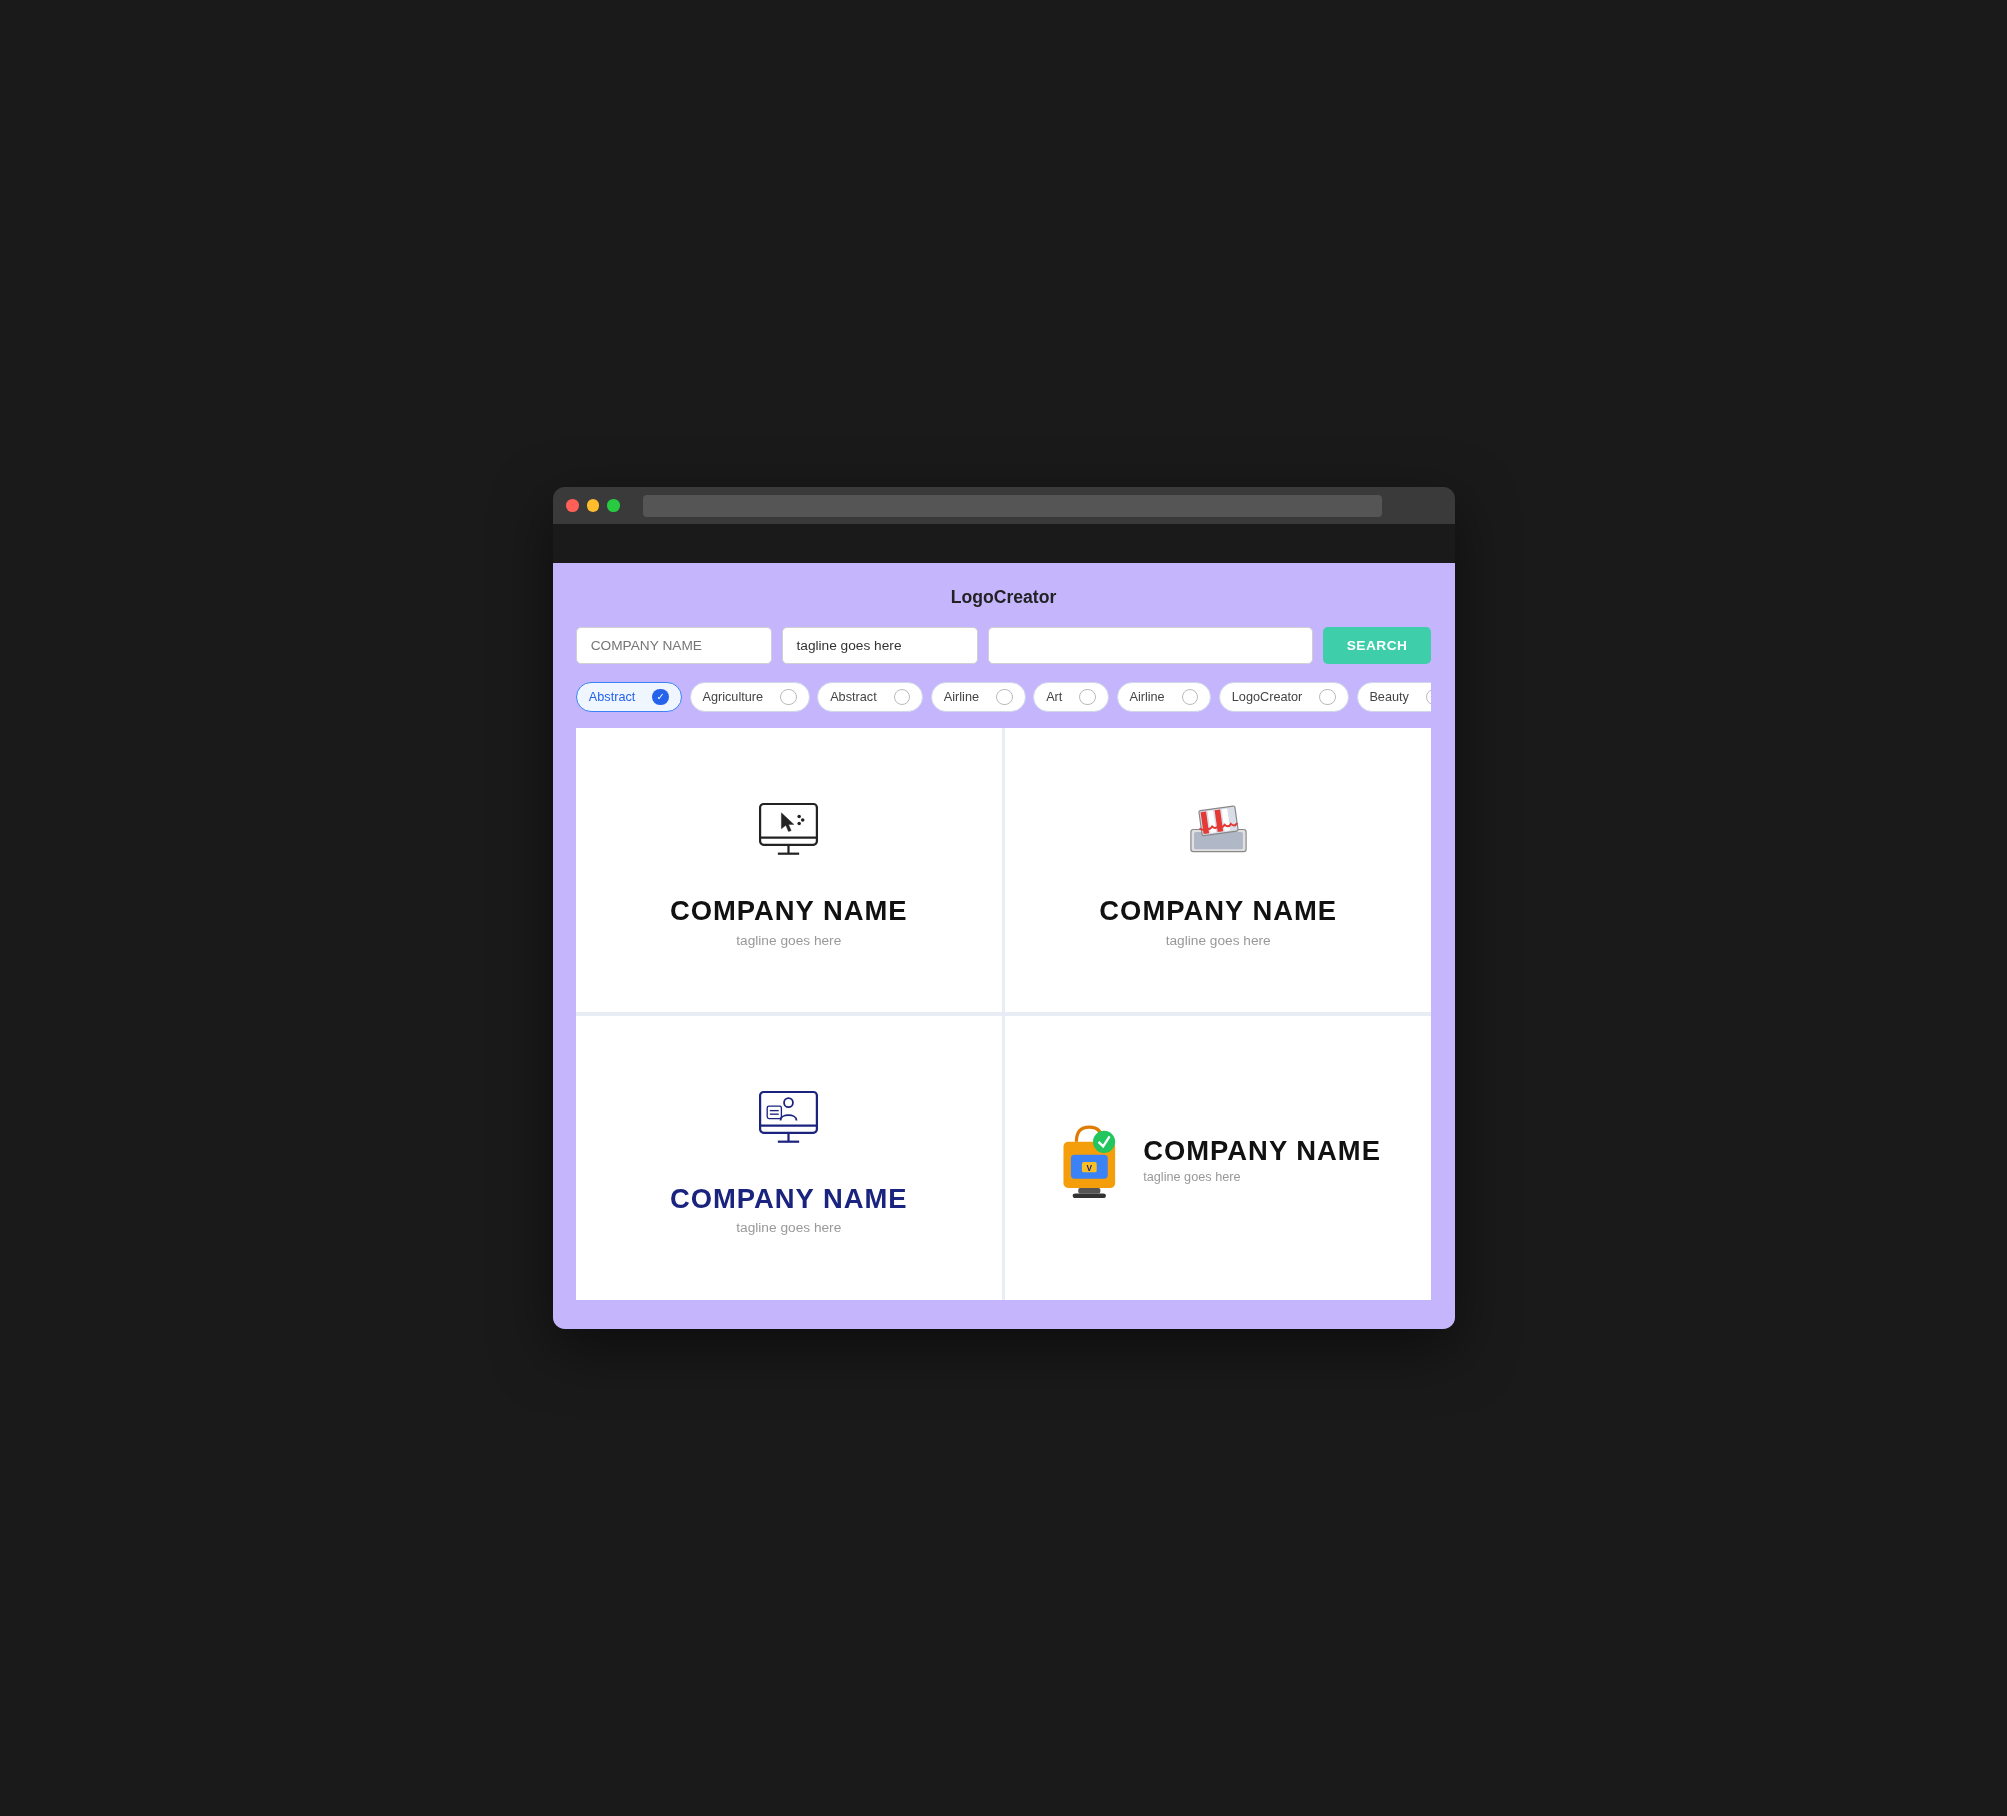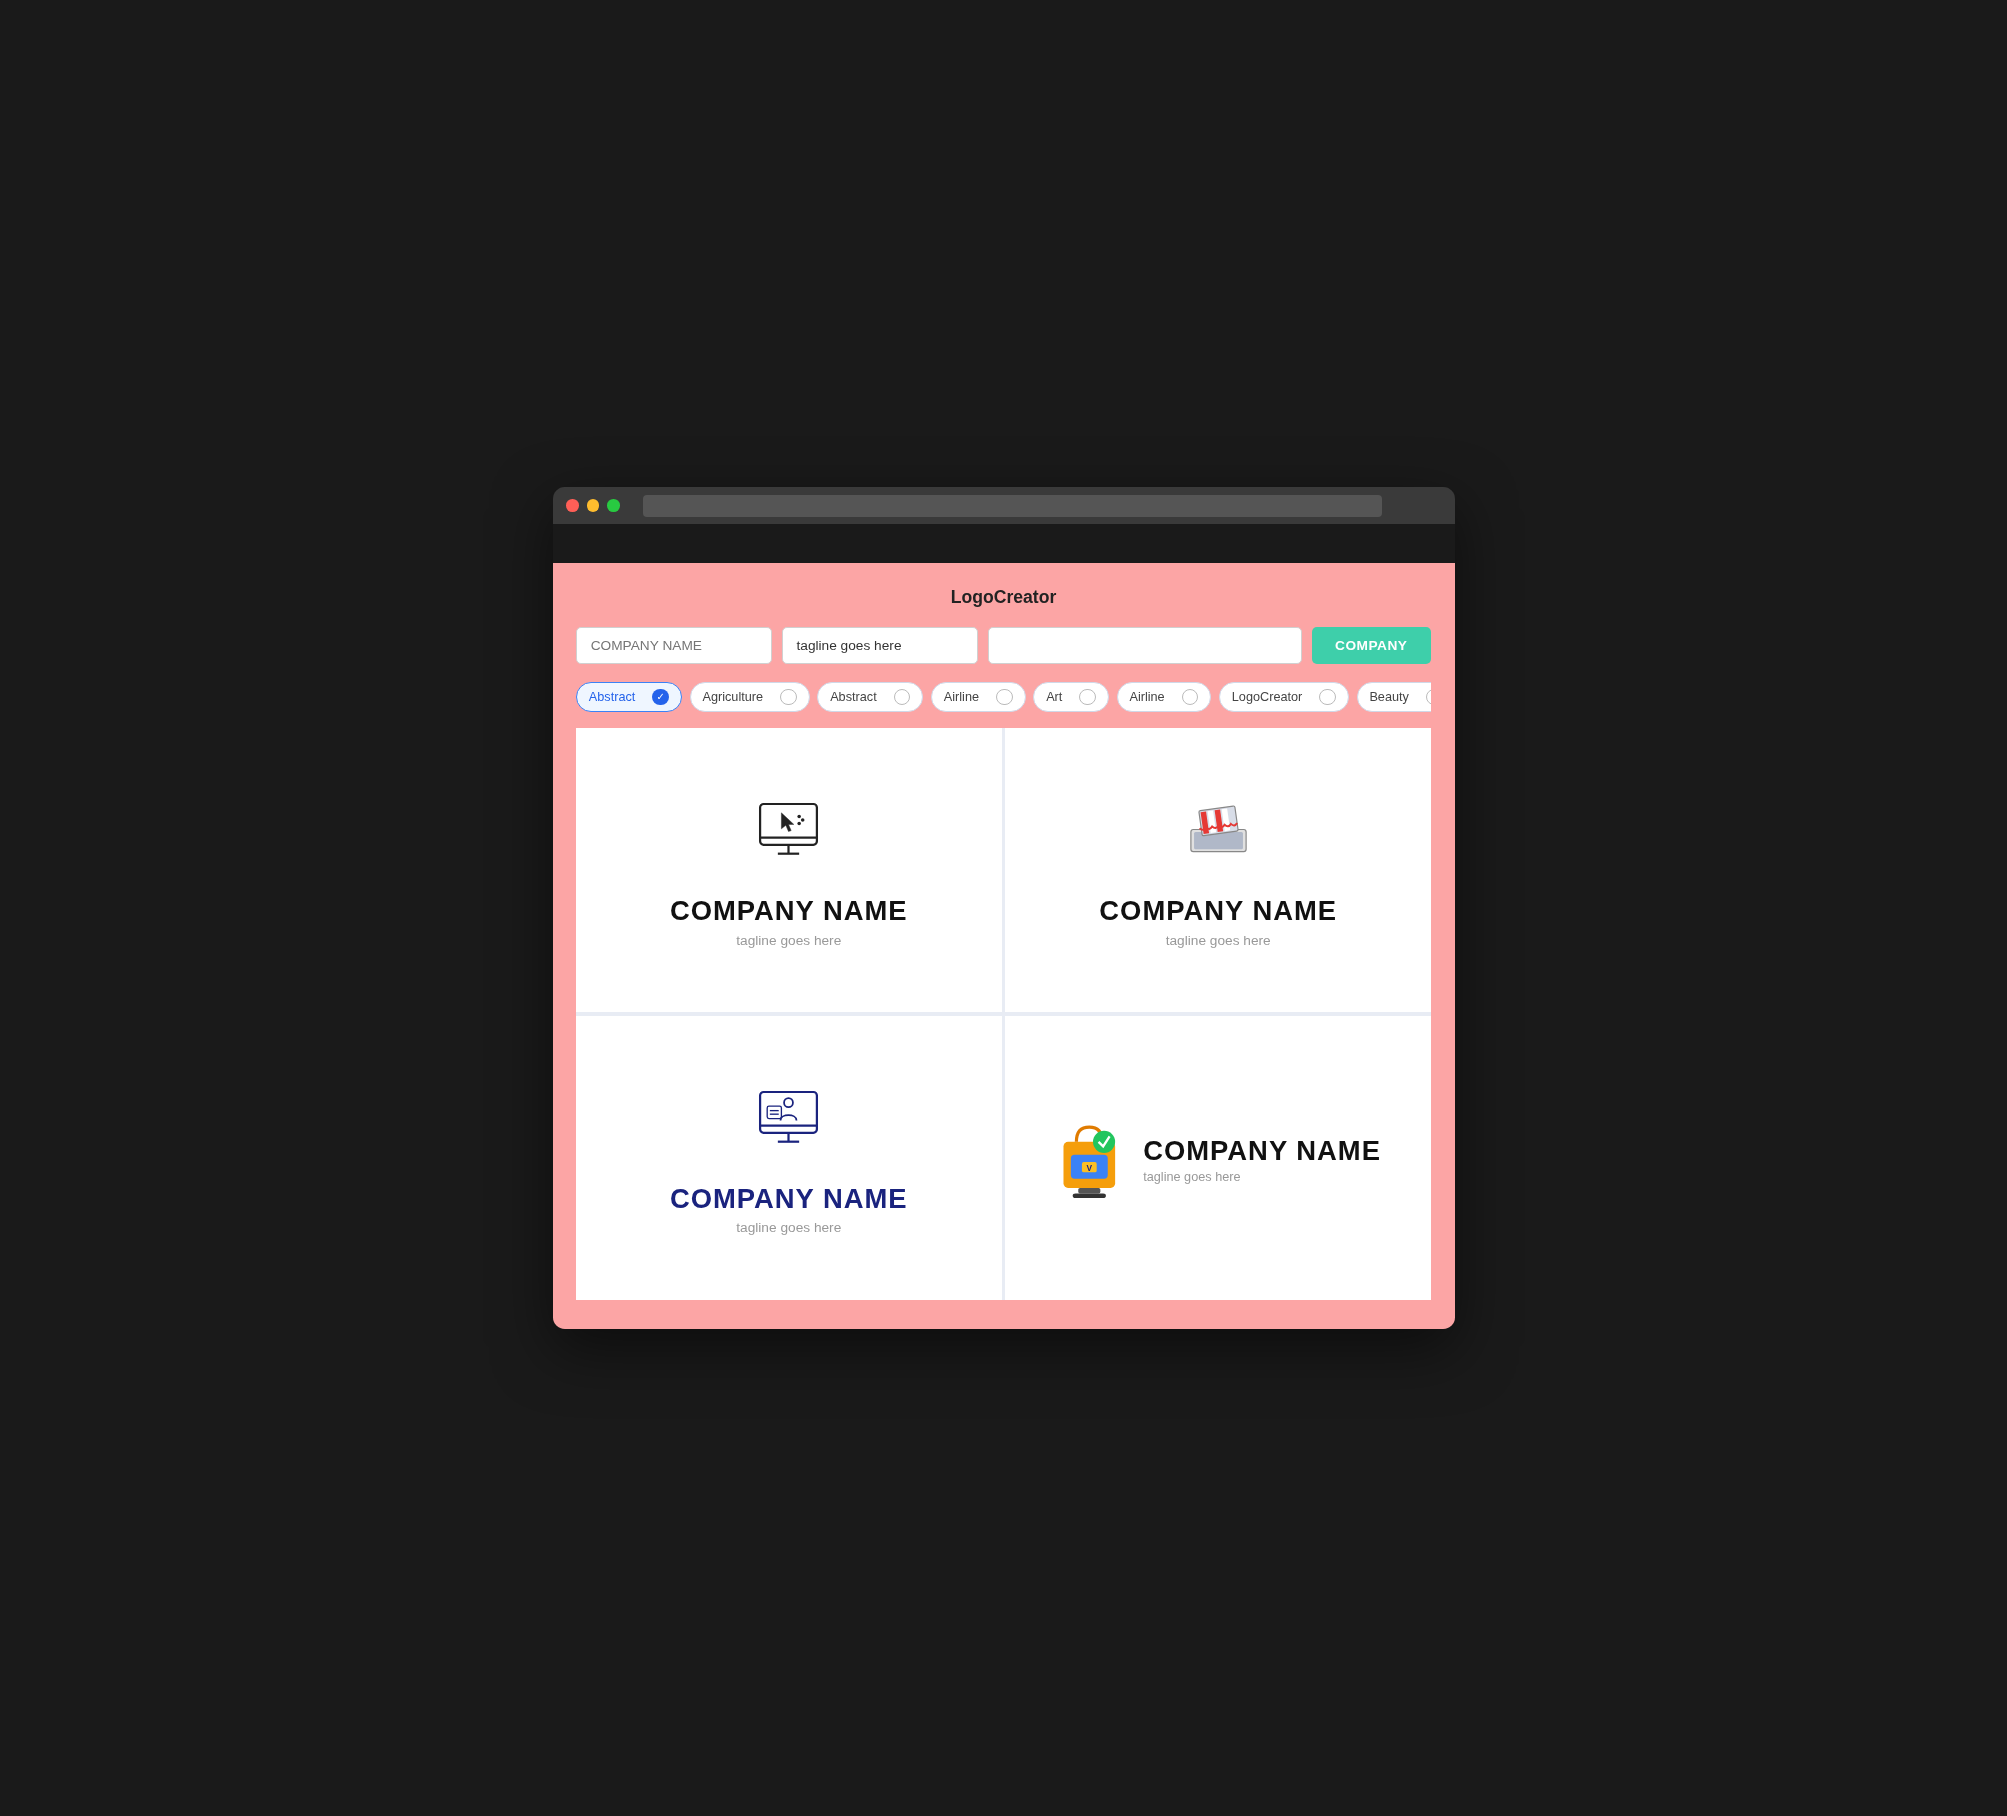--- a/index.html
+++ b/index.html
@@ -34,21 +34,21 @@
     .tl-yellow { background: #ffbd2e; }
     .tl-green { background: #28ca41; }
     .url-bar {
       flex: 1;
       margin: 0 59px 0 15.7px;
       height: 21.6px;
       background: #555;
       border-radius: 3.9px;
     }
     .content {
-      background: #fca5a5;
+      background: #c4b5fd;
       padding: 23.5px 23.5px 29px;
       margin-top: 39px;
     }
     .app-title {
       text-align: center;
       font-size: 17.6px;
       font-weight: 600;
       color: #222;
       margin-bottom: 19.6px;
     }
@@ -194,21 +194,21 @@
   </div>
 
   <div class="content">
 
     <div class="app-title">LogoCreator</div>
 
     <div class="search-bar">
       <input class="input-company" type="text" placeholder="COMPANY NAME" style="">
       <input class="input-tagline" type="text" value="tagline goes here" style="">
       <input class="input-keyword" type="text" style="">
-      <button class="search-btn">COMPANY</button>
+      <button class="search-btn">SEARCH</button>
     </div>
 
     <div class="filter-bar">
       <div class="filter-tag active">
         <span>Abstract</span>
         <span class="check">✓</span>
       </div>
       <div class="filter-tag">
         <span>Agriculture</span>
         <span class="check">✓</span>

